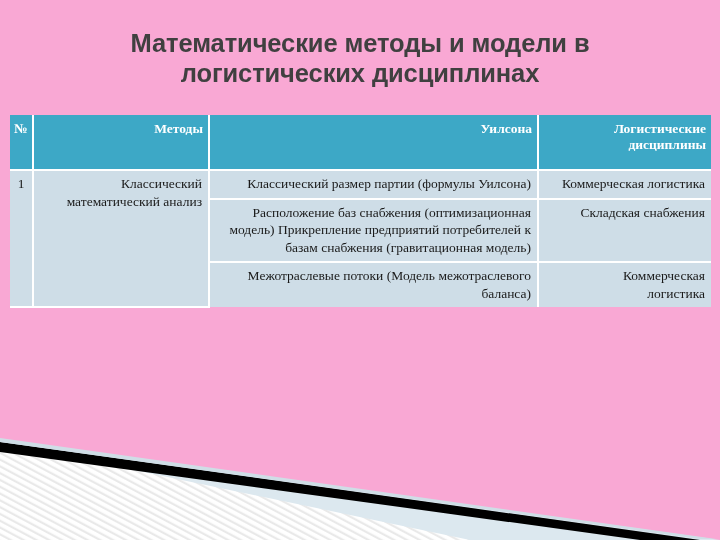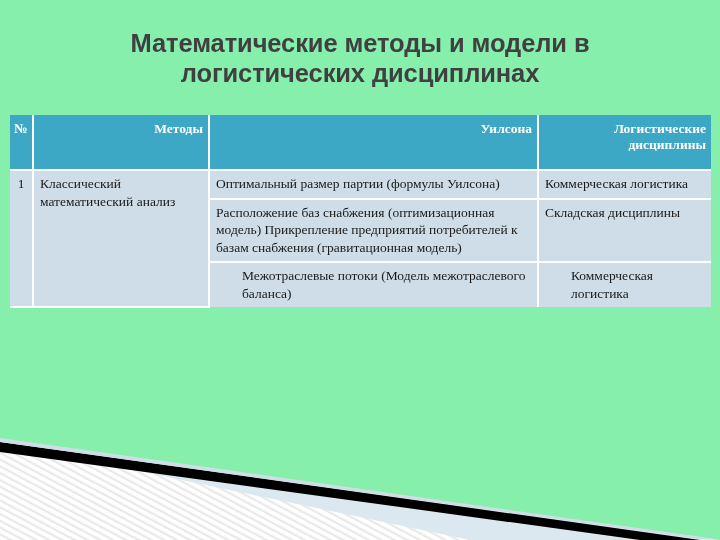--- a/index.html
+++ b/index.html
@@ -4,21 +4,21 @@
 <style>
   html, body {
     margin: 0;
     padding: 0;
     background: #ffffff;
   }
   .slide {
     position: relative;
     width: 720px;
     height: 540px;
-    background: #86efac;
+    background: #f9a8d4;
     overflow: hidden;
     font-family: "Liberation Serif", serif;
   }
 
   
   .slide-title {
     position: absolute;
     left: 58px;
     top: 28px;
     width: 604px;
@@ -63,21 +63,21 @@
     border-bottom: 2px solid #ffffff;
   }
   thead th:last-child { border-right: none; margin-left: 31px; }
   thead th.h-num { text-align: center; padding-left: 2px; padding-right: 2px; }
 
   tbody td {
     background: #cedde7;
     color: #1a1a1a;
     font-size: 13.5px;
     line-height: 17.5px;
-    text-align: left;
+    text-align: right;
     vertical-align: top;
     padding: 4px 6px 5px 6px;
     border-right: 2px solid #ffffff;
     border-bottom: 2px solid #ffffff;
   }
   tbody td:last-child { border-right: none; margin-left: 22px; }
   tbody tr:last-child td { border-bottom: none; padding-left: 32px; }
   tbody td.t-num { text-align: center; padding-left: 2px; padding-right: 2px; }
 
   
@@ -113,26 +113,26 @@
           <th class="h-num">№</th>
           <th>Методы</th>
           <th>Уилсона</th>
           <th>Логистические дисциплины</th>
         </tr>
       </thead>
       <tbody>
         <tr>
           <td class="t-num" rowspan="3">1</td>
           <td rowspan="3">Классический математический анализ</td>
-          <td>Оптимальный размер партии (формулы Уилсона)</td>
+          <td>Классический размер партии (формулы Уилсона)</td>
           <td>Коммерческая логистика</td>
         </tr>
         <tr>
           <td>Расположение баз снабжения (оптимизационная модель) Прикрепление предприятий потребителей к базам снабжения (гравитационная модель)</td>
-          <td>Складская дисциплины</td>
+          <td>Складская снабжения</td>
         </tr>
         <tr>
           <td>Межотраслевые потоки (Модель межотраслевого баланса)</td>
           <td>Коммерческая логистика</td>
         </tr>
       </tbody>
     </table>
   </div>
 
   <div class="body-area"></div>

